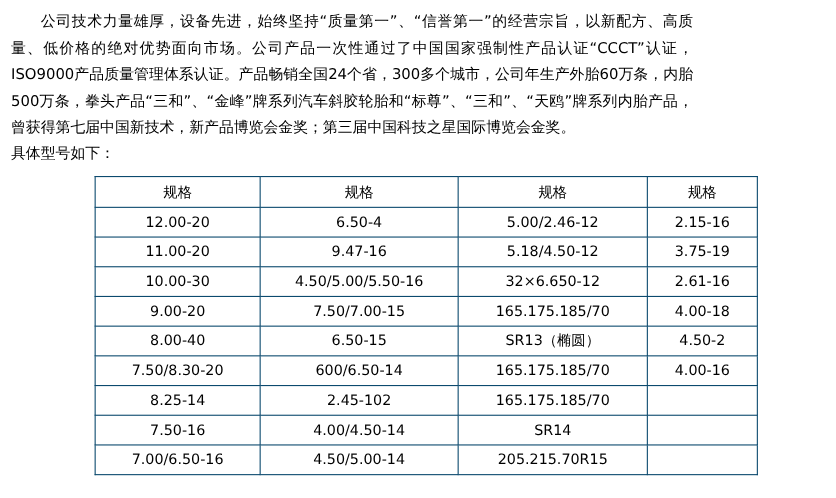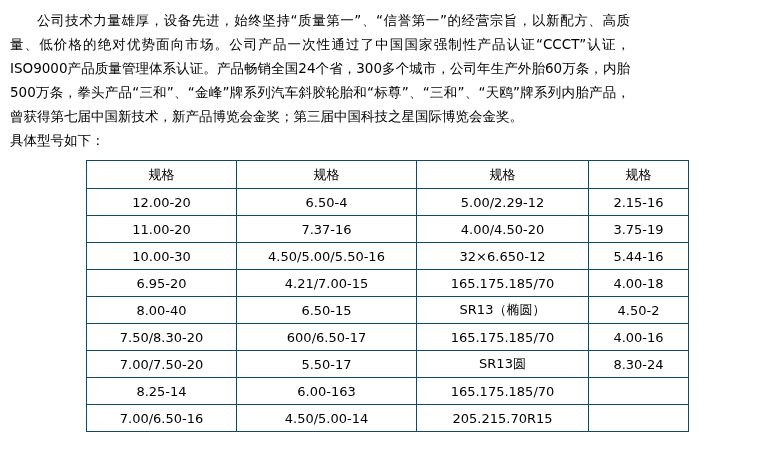--- a/index.html
+++ b/index.html
@@ -82,63 +82,63 @@
       <tbody>
         <tr class="header">
           <td>规格</td>
           <td>规格</td>
           <td>规格</td>
           <td>规格</td>
         </tr>
         <tr>
           <td>12.00-20</td>
           <td>6.50-4</td>
-          <td>5.00/2.29-12</td>
+          <td>5.00/2.46-12</td>
           <td>2.15-16</td>
         </tr>
         <tr>
           <td>11.00-20</td>
-          <td>7.37-16</td>
-          <td>4.00/4.50-20</td>
+          <td>9.47-16</td>
+          <td>5.18/4.50-12</td>
           <td>3.75-19</td>
         </tr>
         <tr>
           <td>10.00-30</td>
           <td>4.50/5.00/5.50-16</td>
           <td>32×6.650-12</td>
-          <td>5.44-16</td>
+          <td>2.61-16</td>
         </tr>
         <tr>
-          <td>6.95-20</td>
-          <td>4.21/7.00-15</td>
+          <td>9.00-20</td>
+          <td>7.50/7.00-15</td>
           <td>165.175.185/70</td>
           <td>4.00-18</td>
         </tr>
         <tr>
           <td>8.00-40</td>
           <td>6.50-15</td>
           <td>SR13（椭圆）</td>
           <td>4.50-2</td>
         </tr>
         <tr>
           <td>7.50/8.30-20</td>
-          <td>600/6.50-17</td>
+          <td>600/6.50-14</td>
           <td>165.175.185/70</td>
           <td>4.00-16</td>
         </tr>
         <tr>
-          <td>7.00/7.50-20</td>
-          <td>5.50-17</td>
-          <td>SR13圆</td>
-          <td>8.30-24</td>
+          <td>8.25-14</td>
+          <td>2.45-102</td>
+          <td>165.175.185/70</td>
+          <td></td>
         </tr>
         <tr>
-          <td>8.25-14</td>
-          <td>6.00-163</td>
-          <td>165.175.185/70</td>
+          <td>7.50-16</td>
+          <td>4.00/4.50-14</td>
+          <td>SR14</td>
           <td></td>
         </tr>
         <tr>
           <td>7.00/6.50-16</td>
           <td>4.50/5.00-14</td>
           <td>205.215.70R15</td>
           <td></td>
         </tr>
       </tbody>
     </table>

